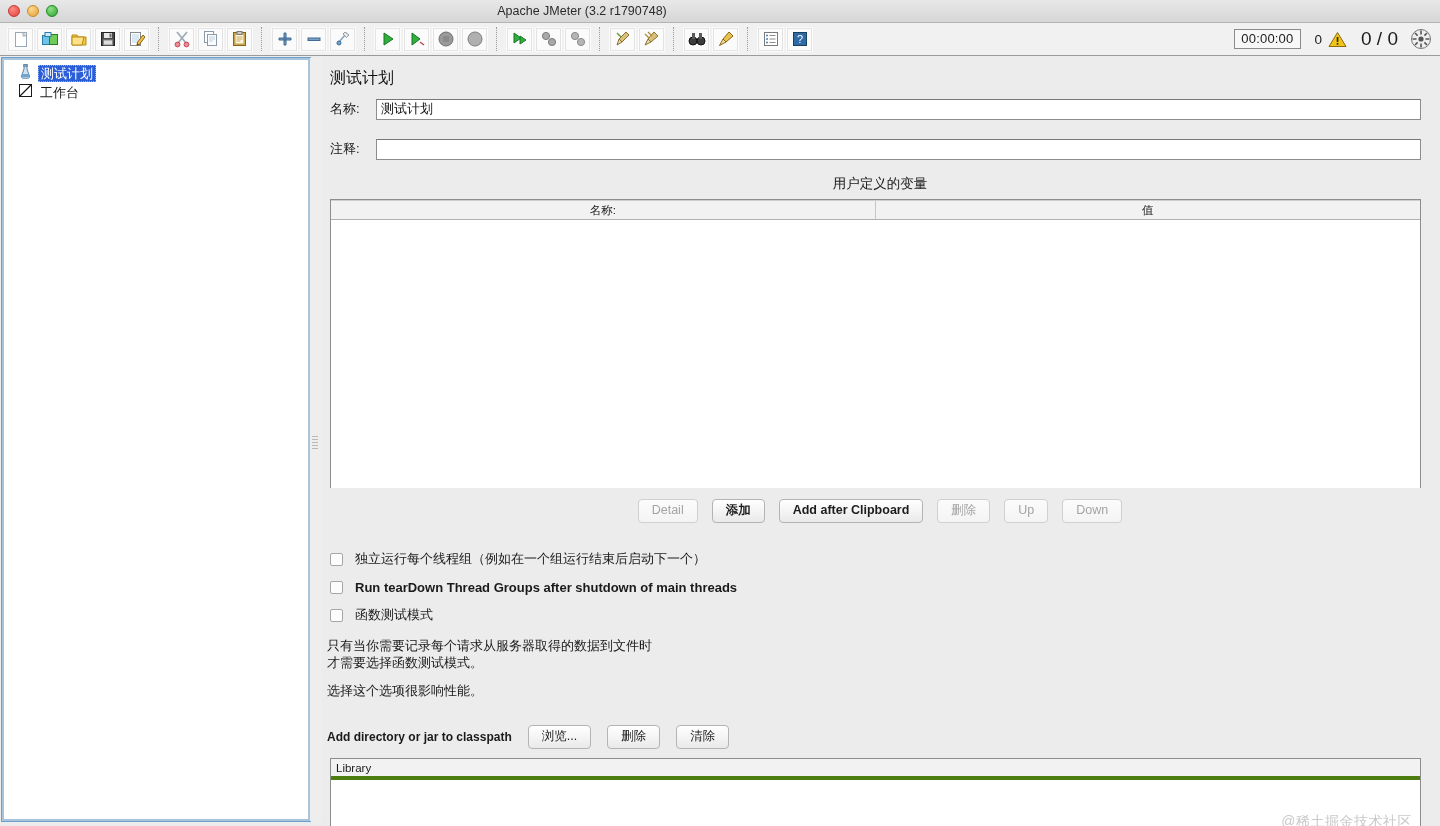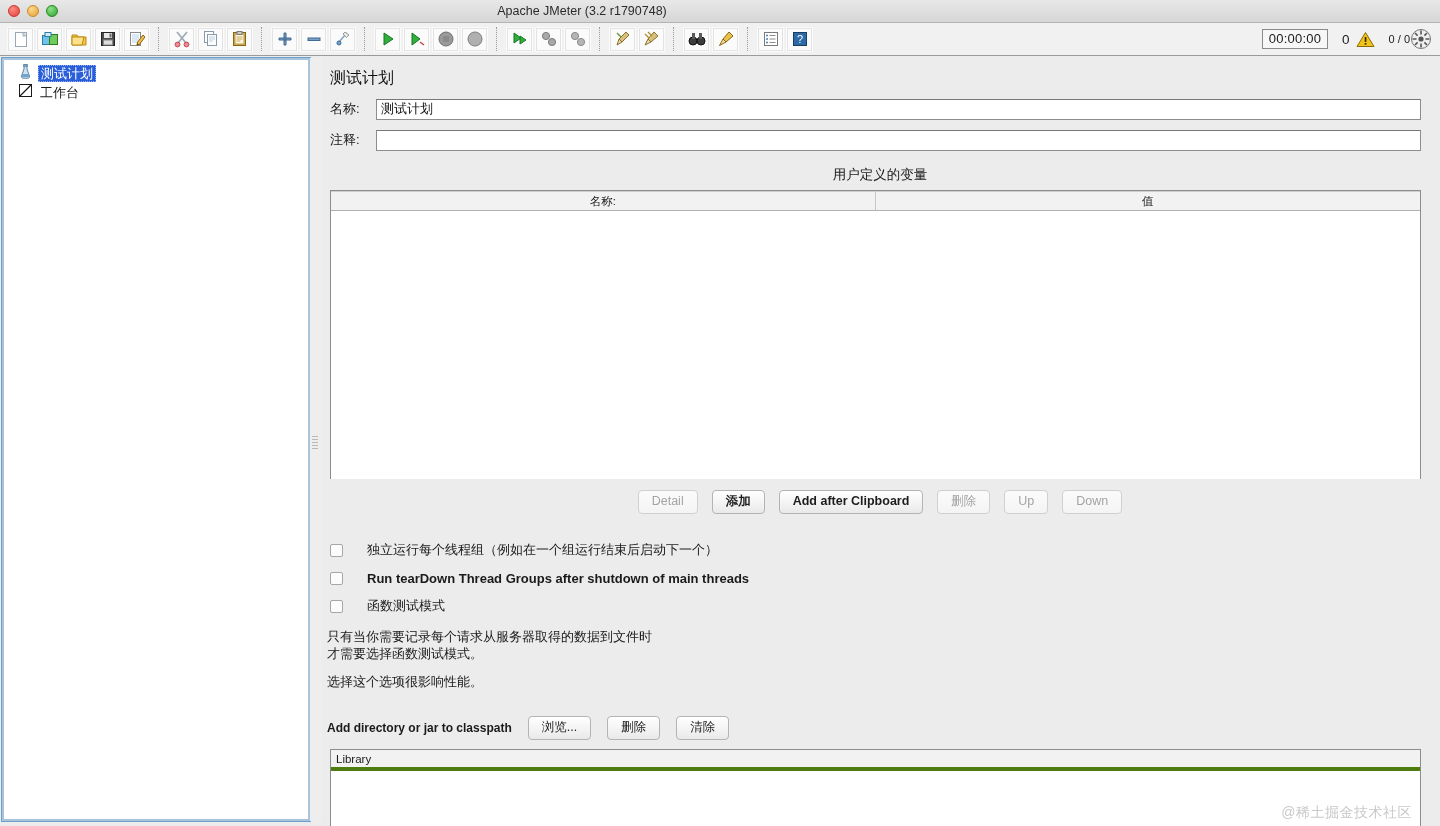--- a/index.html
+++ b/index.html
@@ -73,21 +73,21 @@
     border: 1px solid #8a8a8a;
     background: #f7f7f7;
     font-family: "Liberation Sans", sans-serif;
     font-size: 13px; color: #1b1b1b;
     padding: 1px 6px 2px 6px;
     margin-right: 14px;
     letter-spacing: 0.2px;
   }
   .err-count { font-size: 13.5px; color: #1b1b1b; margin-right: 6px; }
   .warn-icon { margin-right: 14px; display: flex; align-items: center; }
-  .thread-count { font-size: 11px; color: #1b1b1b; margin-right: 0; }
+  .thread-count { font-size: 19px; color: #1b1b1b; margin-right: 12px; }
   .grid-icon { margin-right: 8px; display: flex; align-items: center; }
 
   
   .tree-panel {
     position: absolute; left: 2px; top: 58px;
     width: 308px; height: 763px;
     background: #ffffff;
     border: 2px solid #a8c4dd;
     box-sizing: border-box;
     outline: 1px solid #6f9fcb;
@@ -148,21 +148,21 @@
     background: #ffffff;
     border: 1px solid #8d8d8d;
     border-top-color: #777;
     box-sizing: border-box;
     font-size: 13px; color: #111;
     padding: 1px 4px;
     line-height: 19px;
     outline: none;
     font-family: "Liberation Sans", "DejaVu Sans", sans-serif;
   }
-  .field-row.comment { margin-top: 7px; }
+  .field-row.comment { margin-top: 16px; }
 
   .udv-title {
     text-align: center;
     font-size: 13.5px; color: #1a1a1a;
     margin-top: 14px; margin-bottom: 6px;
   }
 
   
   .var-table {
     margin: 0 17px 0 8px;
@@ -206,21 +206,21 @@
     white-space: nowrap;
     font-family: "Liberation Sans", "DejaVu Sans", sans-serif;
     text-align: right;
   }
   .jbtn.strong { font-weight: bold; }
   .jbtn.disabled { color: #a4a4a4; border-color: #d0d0d0;
     background: linear-gradient(to bottom, #fbfbfb 0%, #f4f4f4 100%); }
 
   .check-list { margin: 22px 0 0 8px; }
   .check-row {
-    display: flex; align-items: center; gap: 24px;
+    display: flex; align-items: center; gap: 12px;
     height: 28px;
   }
   .cbox {
     width: 13px; height: 13px;
     background: #fcfcfc;
     border: 1px solid #a6a6a6;
     border-radius: 2px;
     box-sizing: border-box;
     flex: none;
   }

